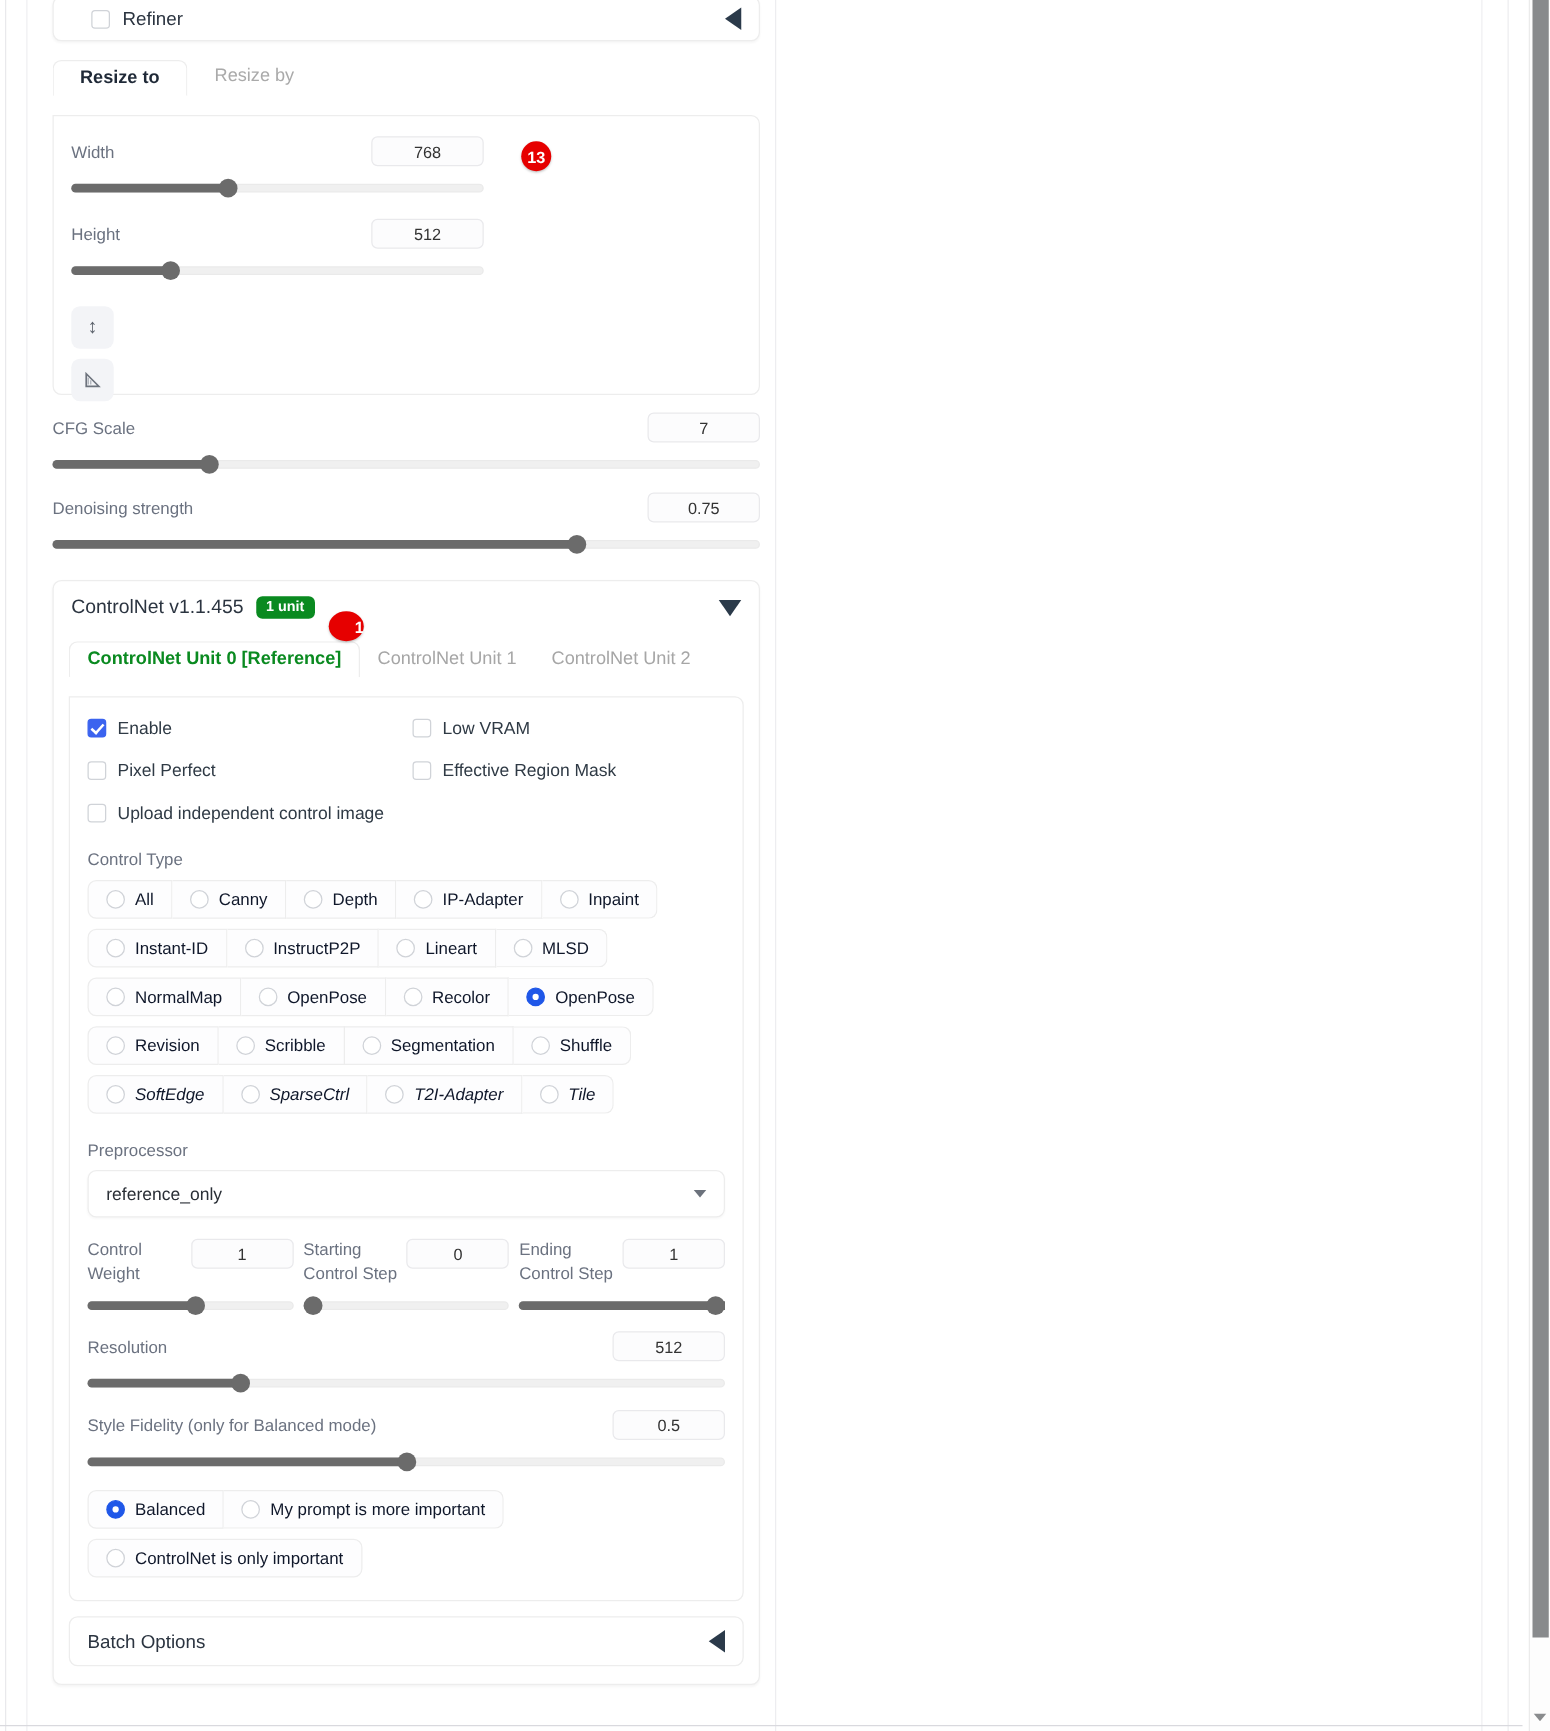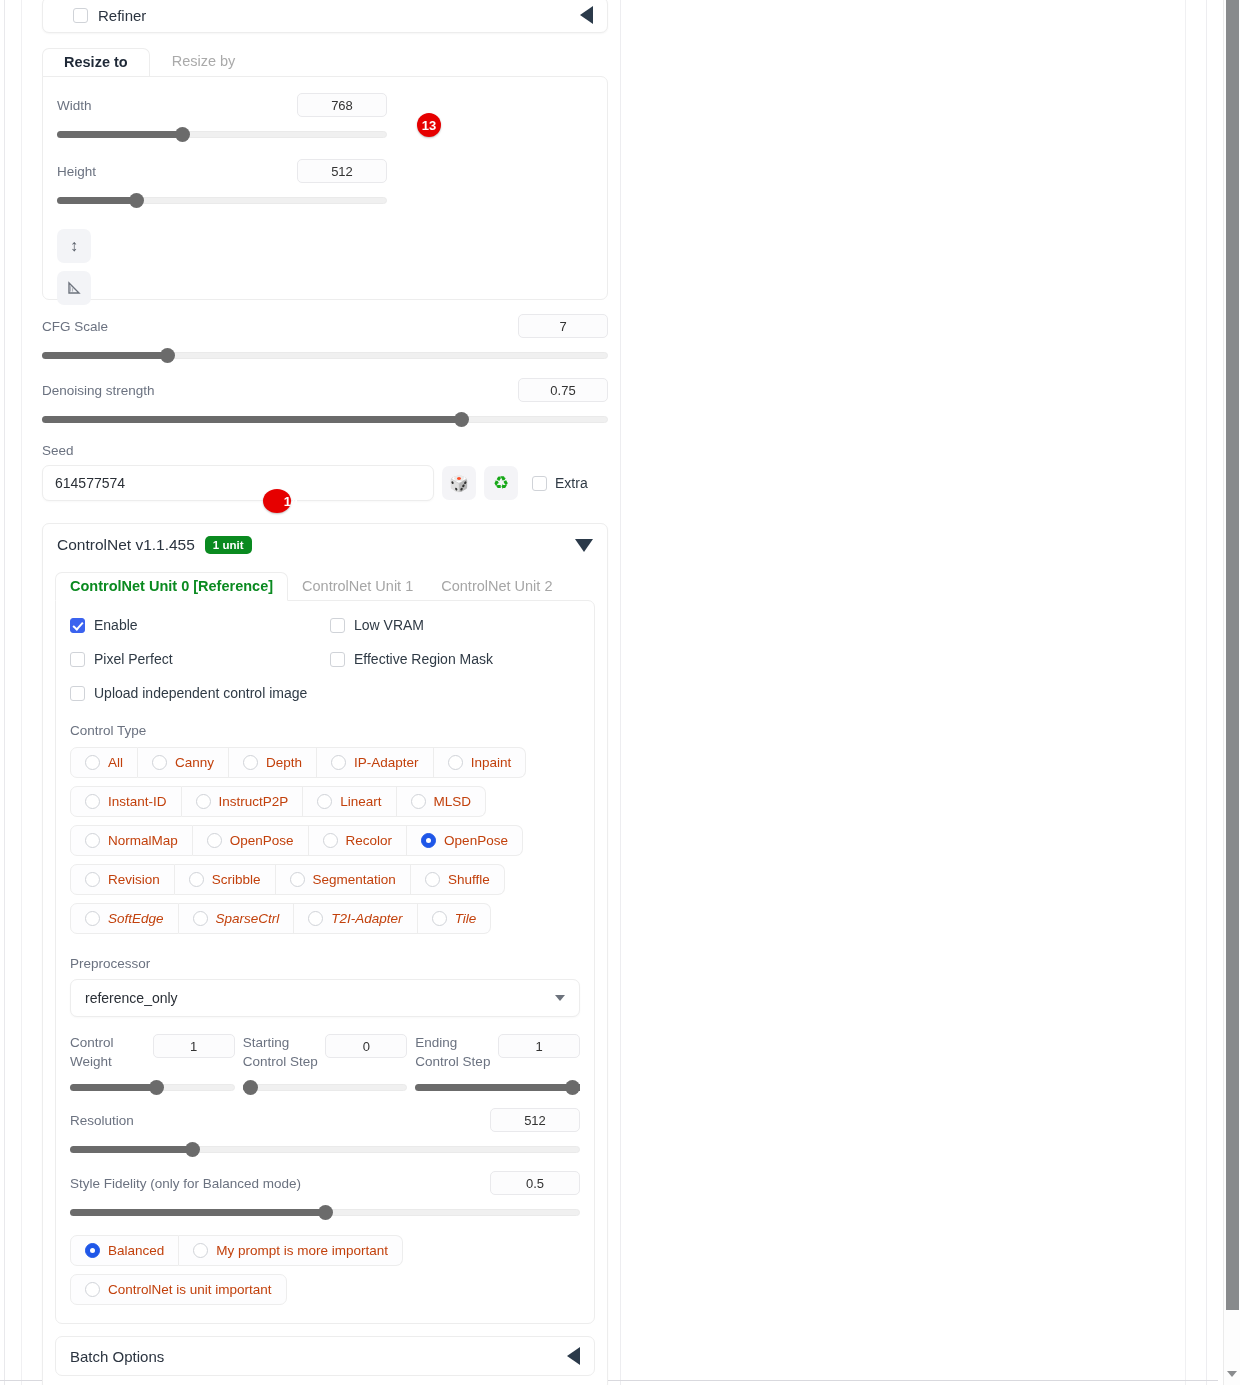--- a/index.html
+++ b/index.html
@@ -50,21 +50,21 @@
   .cb.checked::after { content: ""; position: absolute; left: 4px; top: 1px; width: 4px; height: 8px; border: solid #fff; border-width: 0 2px 2px 0; transform: rotate(42deg); }
   .rb { width: 15px; height: 15px; border: 1px solid #d0d3d8; border-radius: 50%; background: #fff; flex: 0 0 auto; display:inline-block; position: relative; }
   .rb.checked { border: 1px solid #1f57e8; background: #1f57e8; }
   .rb.checked::after { content: ""; position: absolute; left: 4px; top: 4px; width: 5px; height: 5px; background: #fff; border-radius: 50%; }
 
   
   .tabbar { display: flex; align-items: flex-end; height: 32px; }
   .tab { padding: 5px 21px 6px; font-size: 14.5px; color: #aaa; cursor: default; border: 1px solid transparent; }
   .tab.active { color: #1f2937; font-weight: bold; background: #fff; border: 1px solid #ededed; border-bottom: 1px solid #fff; border-radius: 7px 7px 0 0; position: relative; top: 1px; }
 
-  .panel-box { border: 1px solid #ededed; border-radius: 0 7px 7px 7px; background: #fff; }
+  .panel-box { border: 1px solid #ededed; border-radius: 0 7px 7px 7px; background: #fff; margin-top: 16px; }
 
   
   .row-lbl { display: flex; align-items: center; justify-content: space-between; }
   .f-label { font-size: 13.5px; color: #6b7280; }
   .numbox { width: 90px; height: 24px; border: 1px solid #e9e9ec; border-radius: 5px; background: #fcfcfd;
     display: flex; align-items: center; justify-content: center; font-size: 13px; color: #333; }
 
   
   .slider { position: relative; height: 14px; display: flex; align-items: center; }
   .strack { position: absolute; left: 0; right: 0; height: 7px; border-radius: 4px; background: #f0f0f0; border: 1px solid #eaeaea; }
@@ -87,21 +87,21 @@
   
   .cn-tabbar { display: flex; align-items: flex-end; height: 32px; }
   .cn-tab { padding: 5px 14px 6px; font-size: 14.5px; color: #a6a6a6; }
   .cn-tab.active { color: #0a8a20; font-weight: bold; background: #fff; border: 1px solid #ededed; border-bottom: 1px solid #fff; border-radius: 7px 7px 0 0; position: relative; top: 1px; }
 
   .cbrow { display: flex; align-items: center; gap: 9px; font-size: 14px; color: #2f3a45; }
 
   
   .ct-row { display: flex; flex-wrap: nowrap; }
   .ct-pill { display: flex; align-items: center; gap: 8px; height: 31px; padding: 14px 14px;
-    border: 1px solid #ededed; background: #fdfdfe; font-size: 13.5px; color: #c2410c; }
+    border: 1px solid #ededed; background: #fdfdfe; font-size: 13.5px; color: #0f172a; }
   .ct-row .ct-pill:first-child { border-radius: 7px 0 0 7px; }
   .ct-row .ct-pill:last-child { border-radius: 0 7px 7px 0; }
   .ct-row .ct-pill + .ct-pill { border-left: none; }
 
   
   .dd { height: 38px; border: 1px solid #ededed; border-radius: 7px; background: #fff; display: flex;
     align-items: center; justify-content: space-between; padding: 0 14px; font-size: 14px; color: #2a2f36;
     box-shadow: 0 1px 2px rgba(0,0,0,0.03); }
   .caret { width: 0; height: 0; border-left: 5px solid transparent; border-right: 5px solid transparent; border-top: 6px solid #6c727c; }
 </style>
@@ -189,32 +189,20 @@
         <span class="f-label">Denoising strength</span>
         <span class="numbox">0.75</span>
       </div>
       <div class="slider" style="margin-top:10px;">
         <span class="strack"></span>
         <span class="sfill" style="width:74%"></span>
         <span class="sthumb" style="left:calc(74% - 7px)"></span>
       </div>
     </div>
 
-    <div style="margin-top:17px;">
-      <div class="f-label">Seed</div>
-      <div style="display:flex; align-items:center; gap:8px; margin-top:7px;">
-        <div class="seedinput" style="width:392px; flex:0 0 392px;">614577574</div>
-        <div class="sqbtn">🎲</div>
-        <div class="sqbtn">
-            <span style="color:#17a818;font-size:18px;">♻</span>
-          </div>
-        <span class="cb" style="margin-left:6px;"></span>
-        <span style="font-size:14px;color:#2f3a45;">Extra</span>
-      </div>
-    </div>
 
     <div class="card" style="margin-top:22px; padding:10px 12px 14px;">
 
       <div style="display:flex; align-items:center; justify-content:space-between; padding:2px 2px 0;">
         <div style="display:flex; align-items:center; gap:10px;justify-content:flex-end;">
           <span style="font-size:15.5px;color:#2b3440;">ControlNet v1.1.455</span>
           <span class="unit-pill">1 unit</span>
         </div>
         <span class="tri-down"></span>
       </div>
@@ -437,21 +425,21 @@
                 <span>Balanced</span>
               </div>
             <div class="ct-pill">
                 <span class="rb"></span>
                 <span>My prompt is more important</span>
               </div>
           </div>
           <div class="ct-row" style="margin-top:8px;">
             <div class="ct-pill" style="border-radius:7px;">
                 <span class="rb"></span>
-                <span>ControlNet is unit important</span>
+                <span>ControlNet is only important</span>
               </div>
           </div>
         </div>
       </div>
 
       <div class="accordion" style="border:1px solid #ededed; border-radius:7px; margin-top:12px; height:40px;">
         <span class="acc-title">Batch Options</span>
         <span class="tri-left"></span>
       </div>
     </div>

